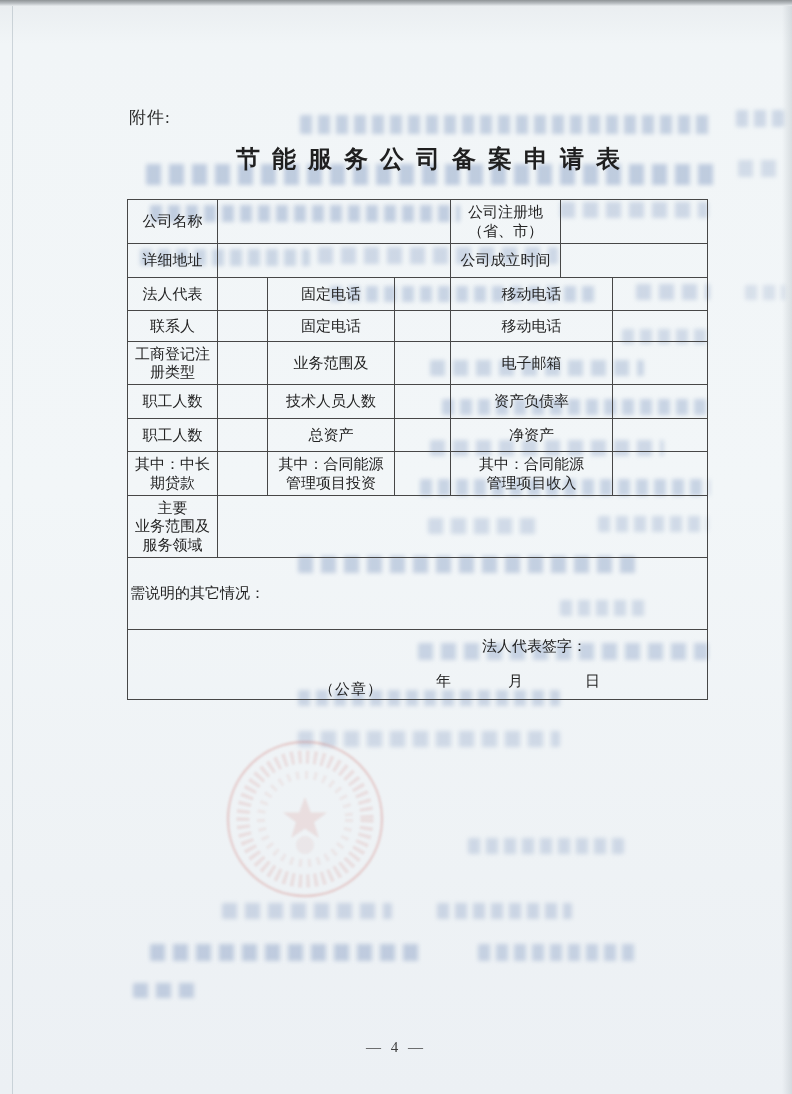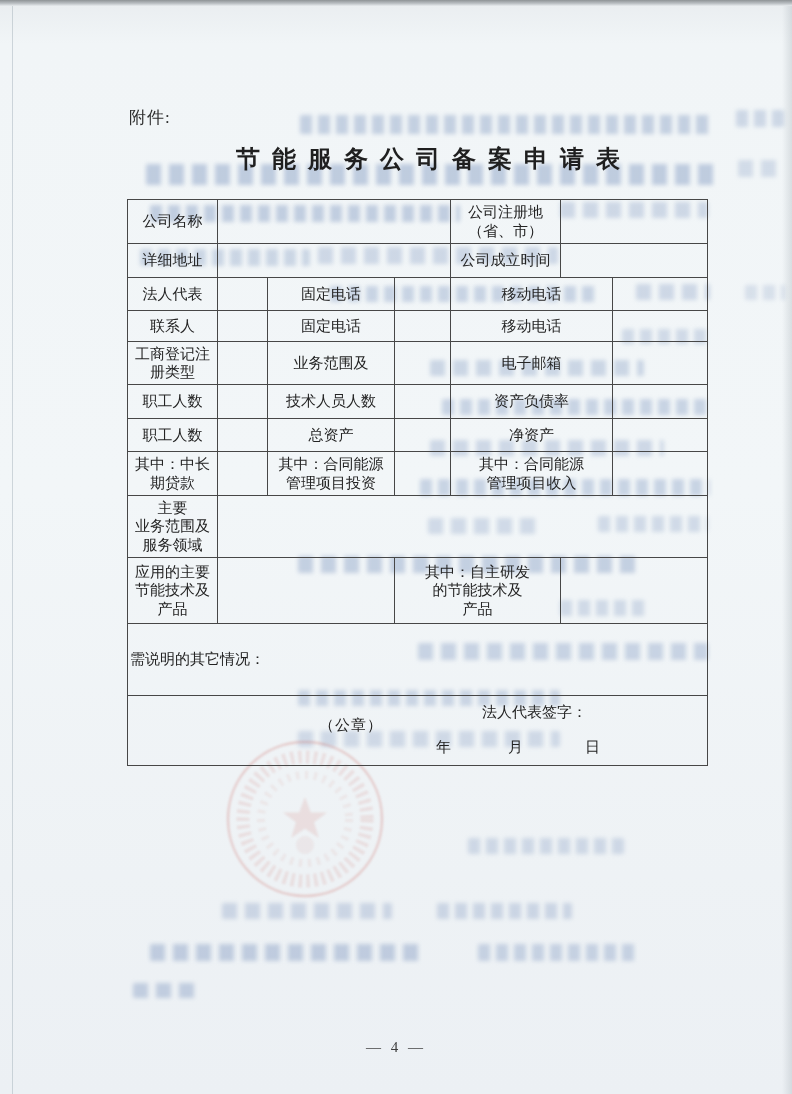--- a/index.html
+++ b/index.html
@@ -42,21 +42,21 @@
   table.form td{
     border:1px solid #474747;
     font-size:15px;line-height:1.22;
     padding:2px 2px;vertical-align:middle;
   }
   td.lbl{text-align:center;white-space:pre-line;color:#242424;}
   td.val{background:transparent;}
   td.tall{vertical-align:top;text-align:left;padding:6px 9px;white-space:pre-line;}
   td.sigcell{position:relative;padding:0;}
   .sig-sign{position:absolute;top:7px;right:120px;font-size:15px;text-align:center;}
-  .sig-seal{position:absolute;top:20px;left:191px;font-size:15px;letter-spacing:1px;}
+  .sig-seal{position:absolute;top:50px;left:191px;font-size:15px;letter-spacing:1px;}
   .sig-ymd{position:absolute;bottom:9px;left:0;width:100%;height:18px;font-size:15px;}
   .sig-ymd span{position:absolute;}
   .ymd-y{left:308px;} .ymd-m{left:380px;} .ymd-d{left:457px;}
   .page-num{
     position:absolute;top:1039px;left:0;width:100%;text-align:center;
     font-size:15px;letter-spacing:3px;color:#3e3e3e;z-index:2;
   }
   
   .bleed{
     position:absolute;z-index:1;border-radius:2px;
@@ -195,30 +195,20 @@
       <td class="lbl" colspan="2">其中：合同能源
 管理项目收入</td>
       <td class="val"></td>
     </tr>
     <tr style="height:62px">
       <td class="lbl">主要
 业务范围及
 服务领域</td>
       <td class="val" colspan="6"></td>
     </tr>
-    <tr style="height:66px">
-      <td class="lbl">应用的主要
-节能技术及
-产品</td>
-      <td class="val" colspan="2"></td>
-      <td class="lbl" colspan="2">其中：自主研发
-的节能技术及
-产品</td>
-      <td class="val" colspan="2"></td>
-    </tr>
     <tr style="height:72px">
       <td class="tall" colspan="7">需说明的其它情况：</td>
     </tr>
     <tr style="height:70px">
       <td class="sigcell" colspan="7">
         <div class="sig-sign">法人代表签字：</div>
         <div class="sig-seal">（公章）</div>
         <div class="sig-ymd">
           <span class="ymd-y">年</span>
           <span class="ymd-m">月</span>

